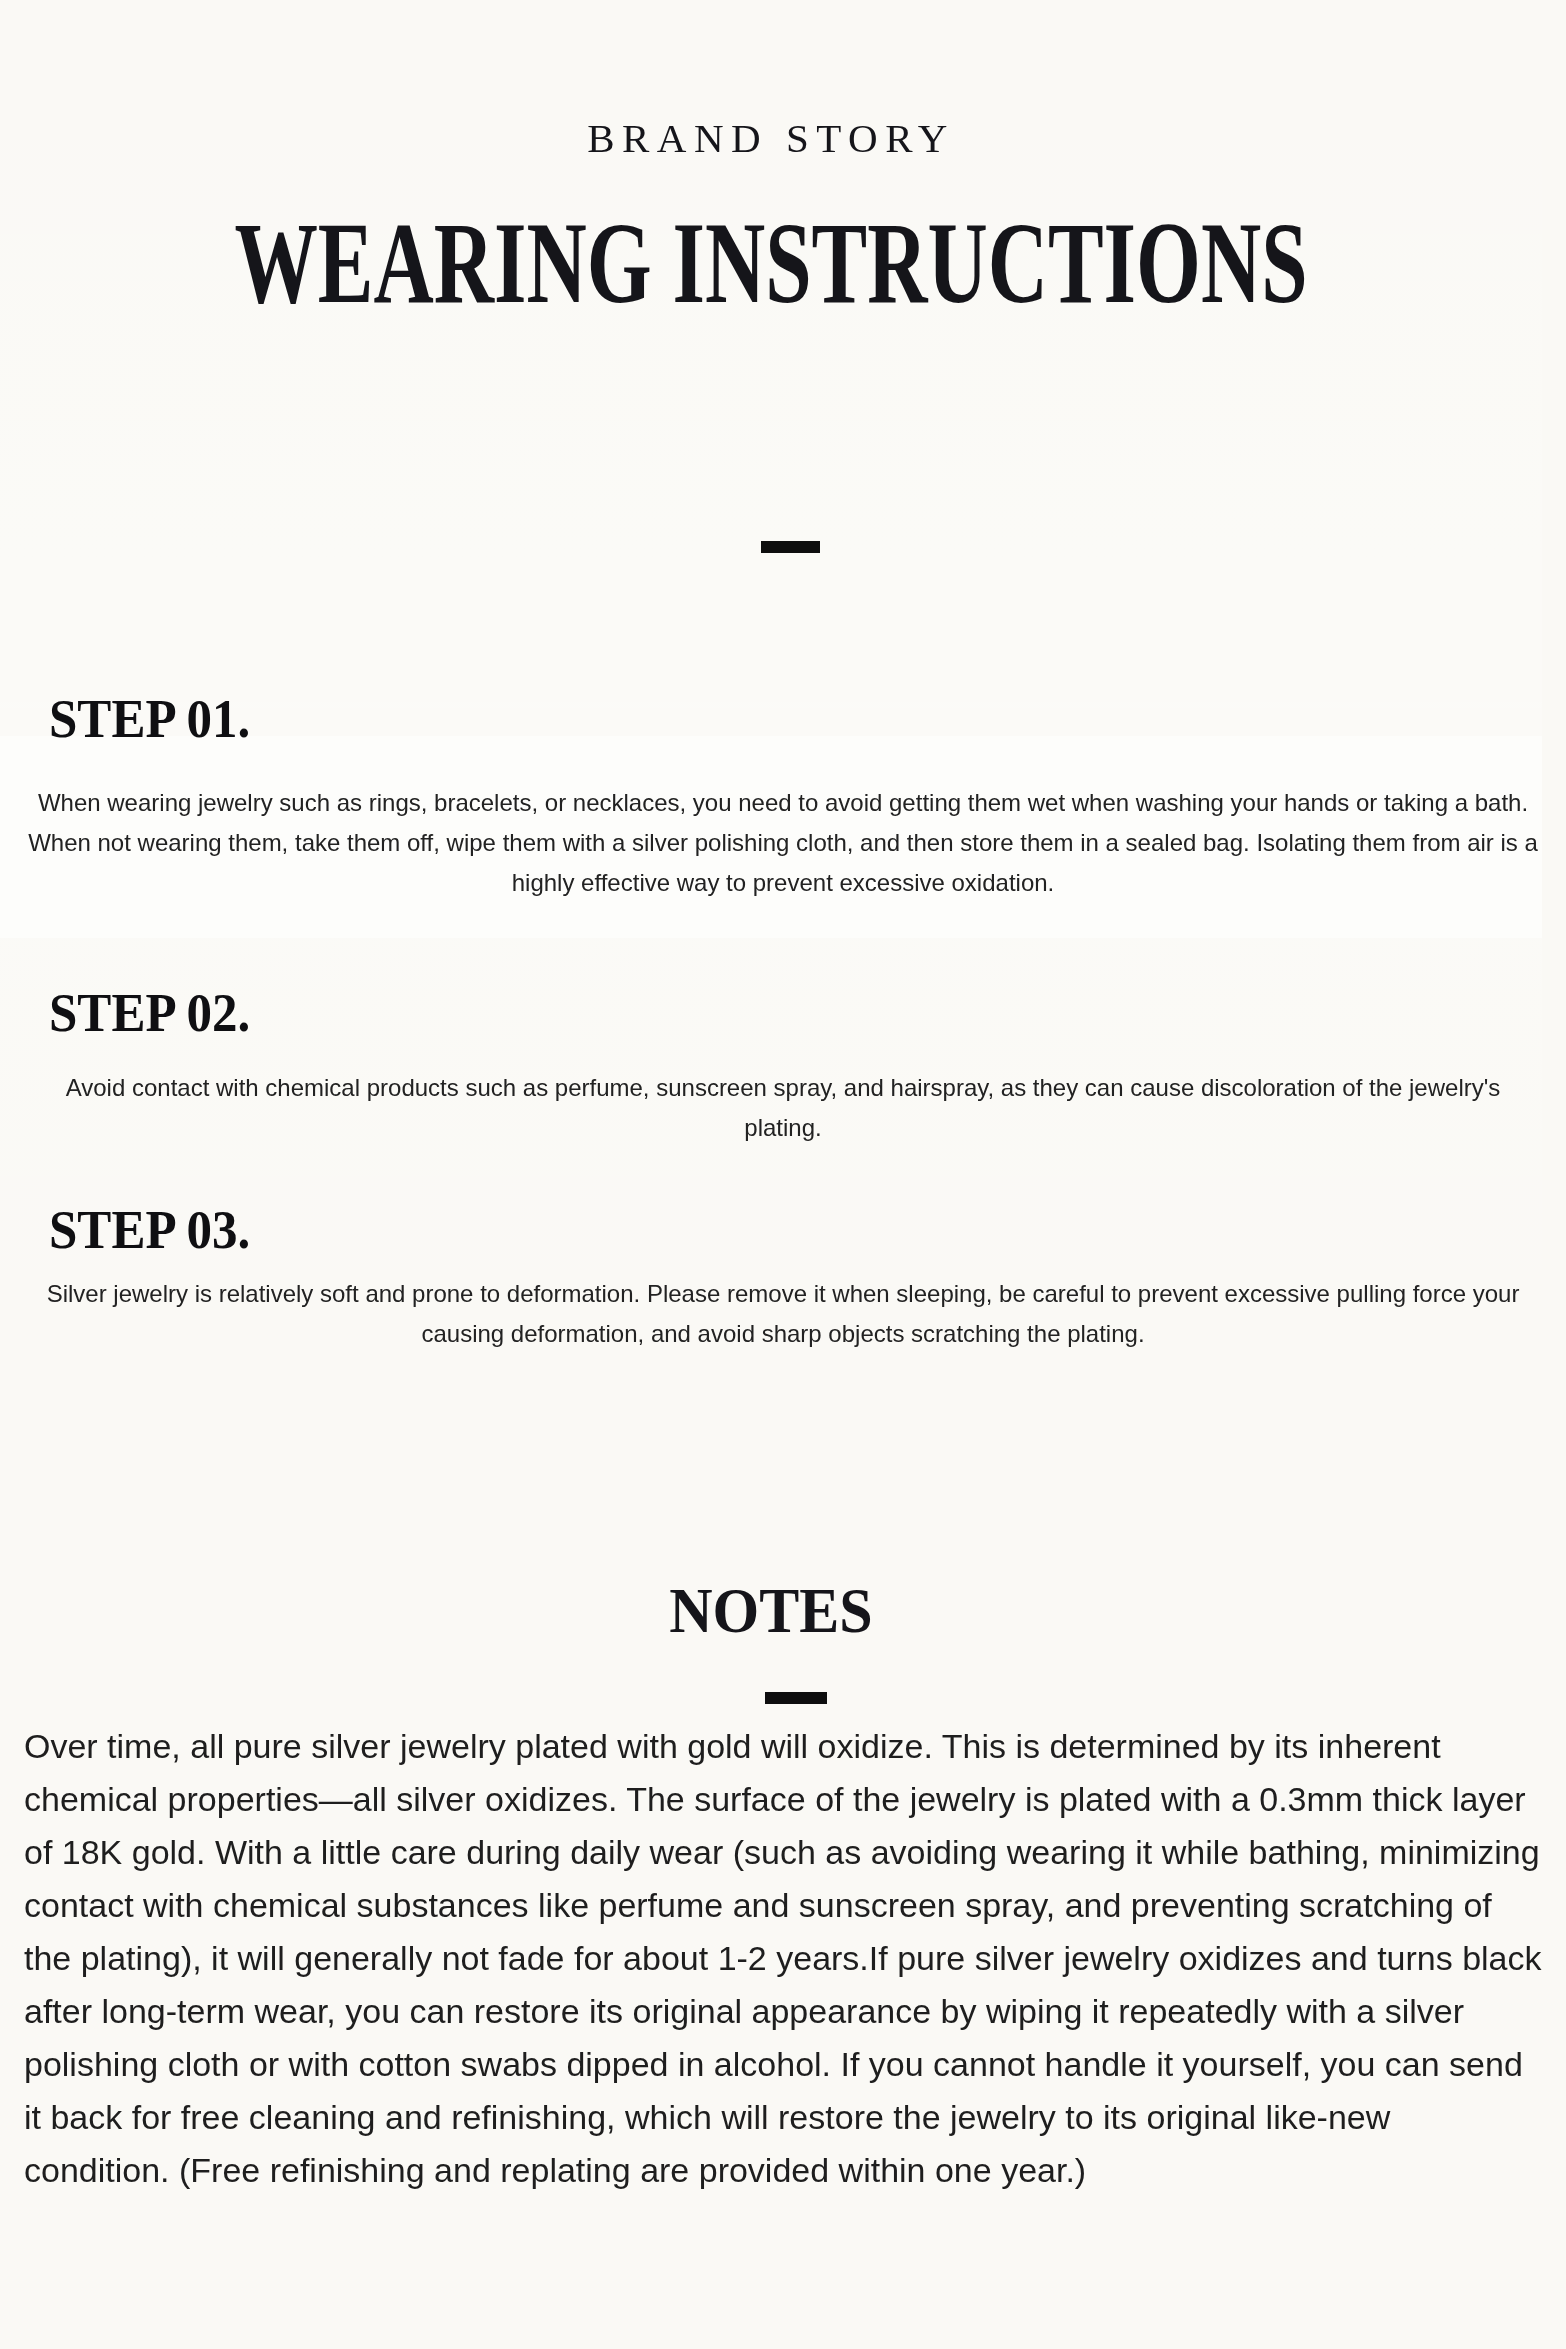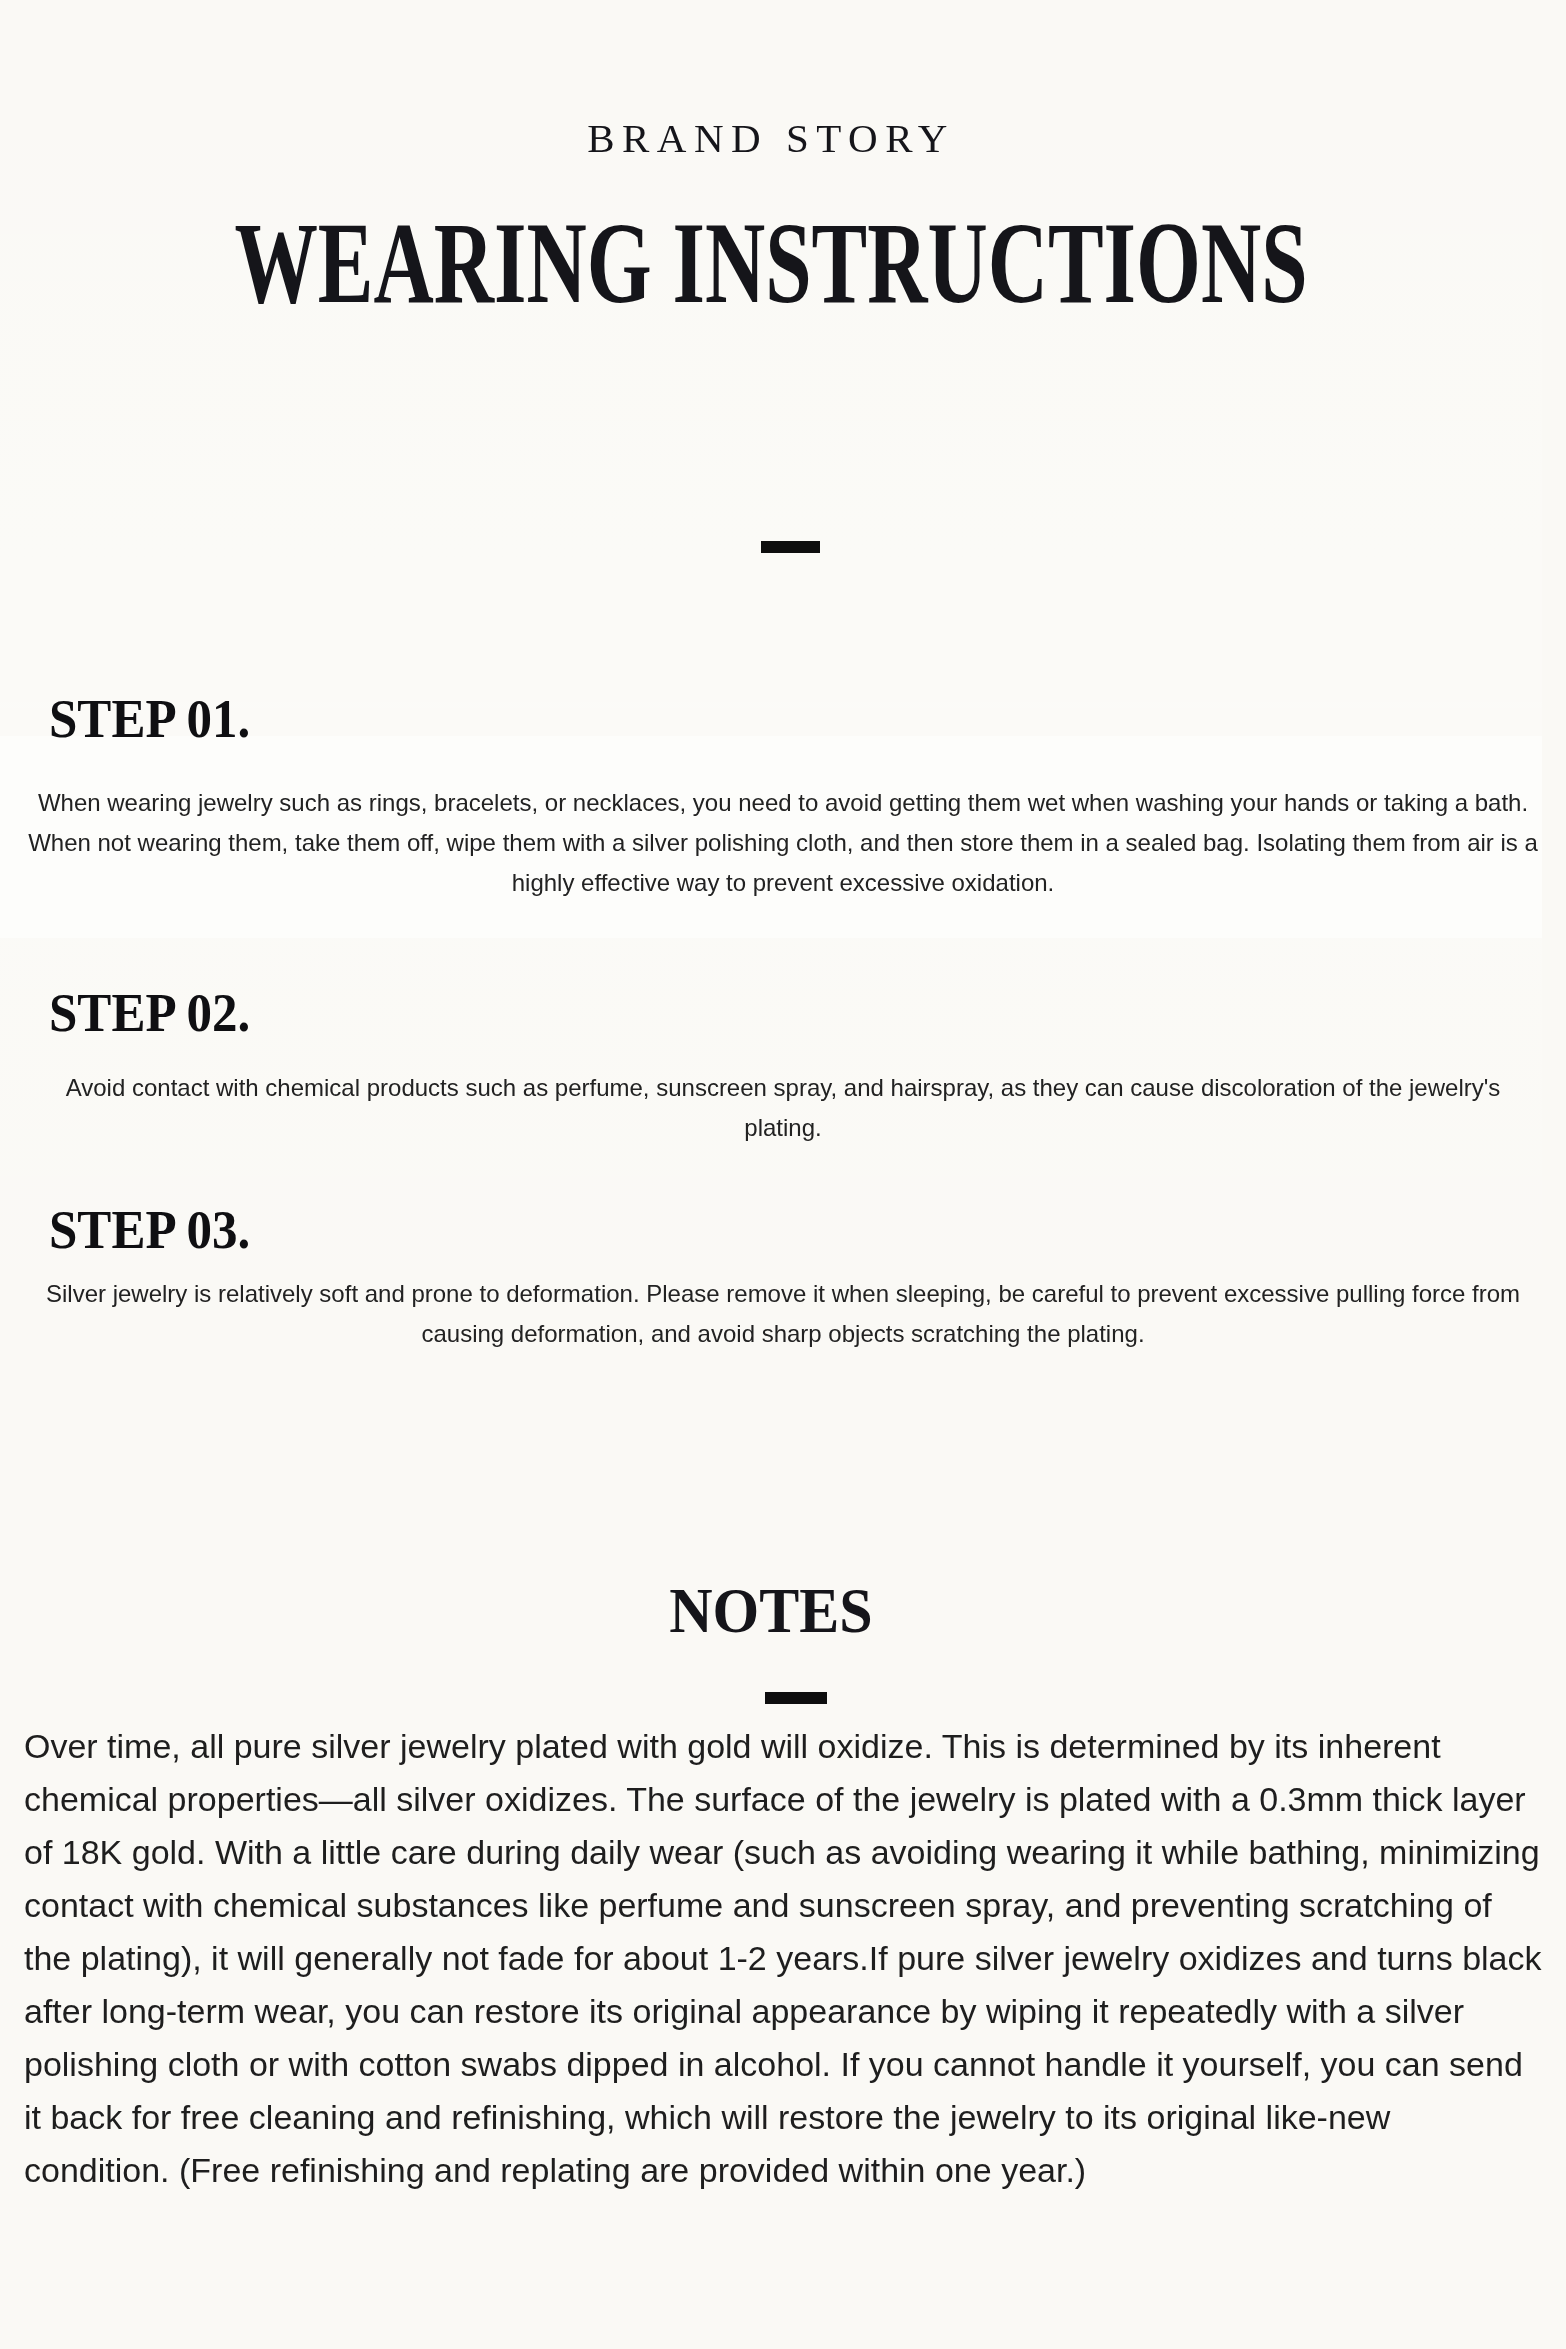--- a/index.html
+++ b/index.html
@@ -110,21 +110,21 @@
 
   <div class="abs divider divider-1"></div>
 
   <div class="abs serif step-label step-1-label">STEP 01.</div>
   <div class="abs step-text step-1-text">When wearing jewelry such as rings, bracelets, or necklaces, you need to avoid getting them wet when washing your hands or taking a bath. When not wearing them, take them off, wipe them with a silver polishing cloth, and then store them in a sealed bag. Isolating them from air is a highly effective way to prevent excessive oxidation.</div>
 
   <div class="abs serif step-label step-2-label">STEP 02.</div>
   <div class="abs step-text step-2-text">Avoid contact with chemical products such as perfume, sunscreen spray, and hairspray, as they can cause discoloration of the jewelry's plating.</div>
 
   <div class="abs serif step-label step-3-label">STEP 03.</div>
-  <div class="abs step-text step-3-text">Silver jewelry is relatively soft and prone to deformation. Please remove it when sleeping, be careful to prevent excessive pulling force from causing deformation, and avoid sharp objects scratching the plating.</div>
+  <div class="abs step-text step-3-text">Silver jewelry is relatively soft and prone to deformation. Please remove it when sleeping, be careful to prevent excessive pulling force your causing deformation, and avoid sharp objects scratching the plating.</div>
 
   <div class="abs centered serif notes-title">NOTES</div>
 
   <div class="abs divider divider-2"></div>
 
   <div class="abs notes-text">Over time, all pure silver jewelry plated with gold will oxidize. This is determined by its inherent chemical properties—all silver oxidizes. The surface of the jewelry is plated with a 0.3mm thick layer of 18K gold. With a little care during daily wear (such as avoiding wearing it while bathing, minimizing contact with chemical substances like perfume and sunscreen spray, and preventing scratching of the plating), it will generally not fade for about 1-2 years.If pure silver jewelry oxidizes and turns black after long-term wear, you can restore its original appearance by wiping it repeatedly with a silver polishing cloth or with cotton swabs dipped in alcohol. If you cannot handle it yourself, you can send it back for free cleaning and refinishing, which will restore the jewelry to its original like-new condition. (Free refinishing and replating are provided within one year.)</div>
 
 </div>
 
 

